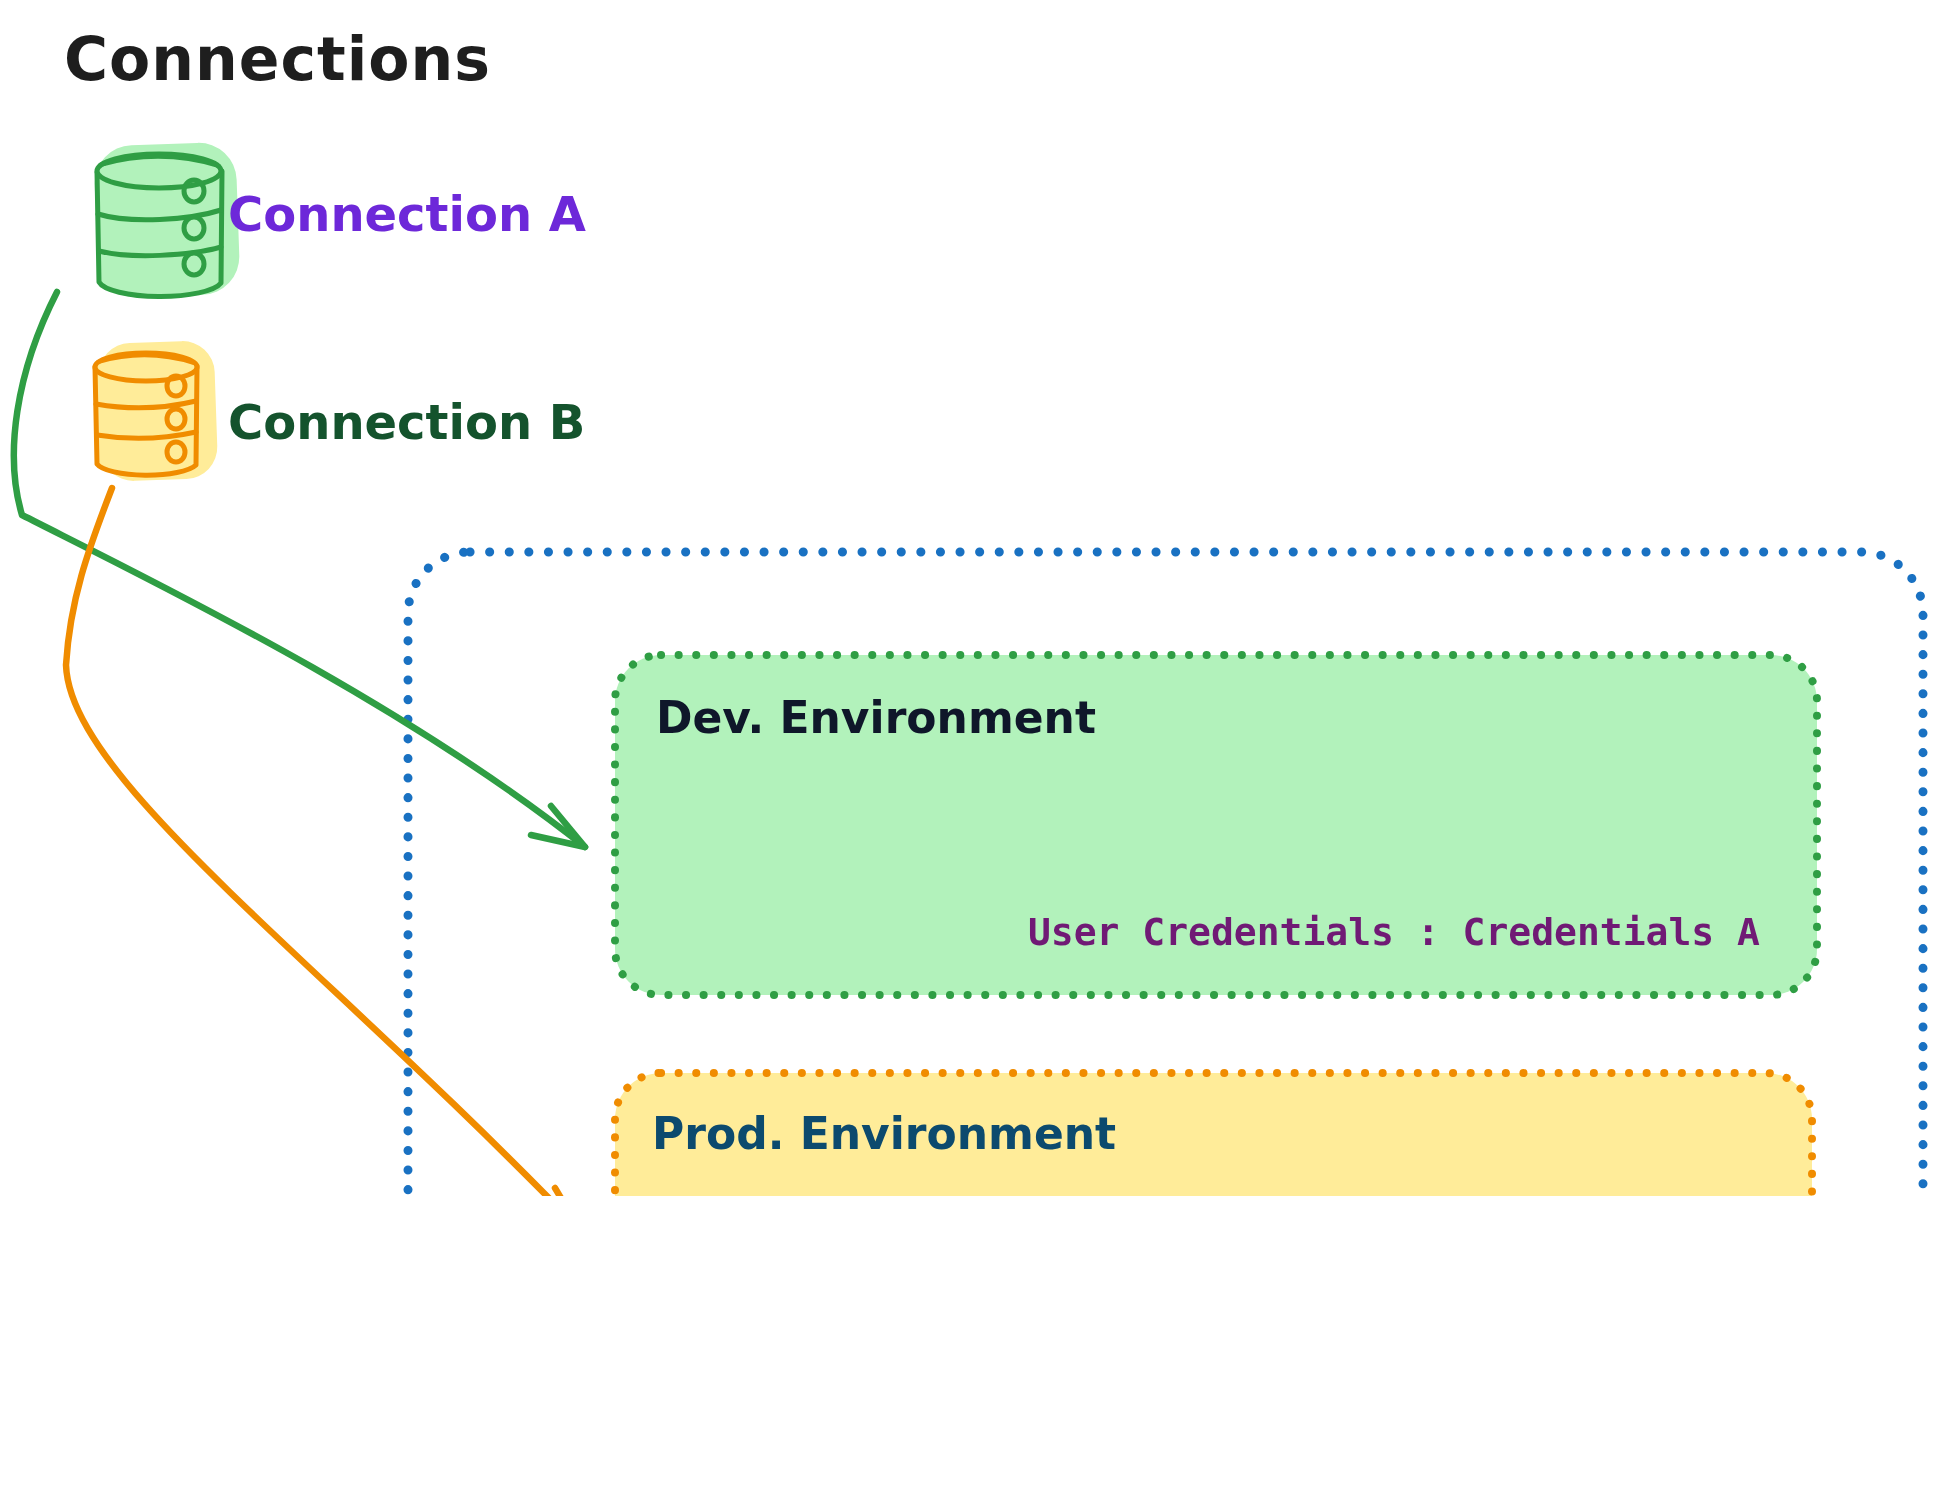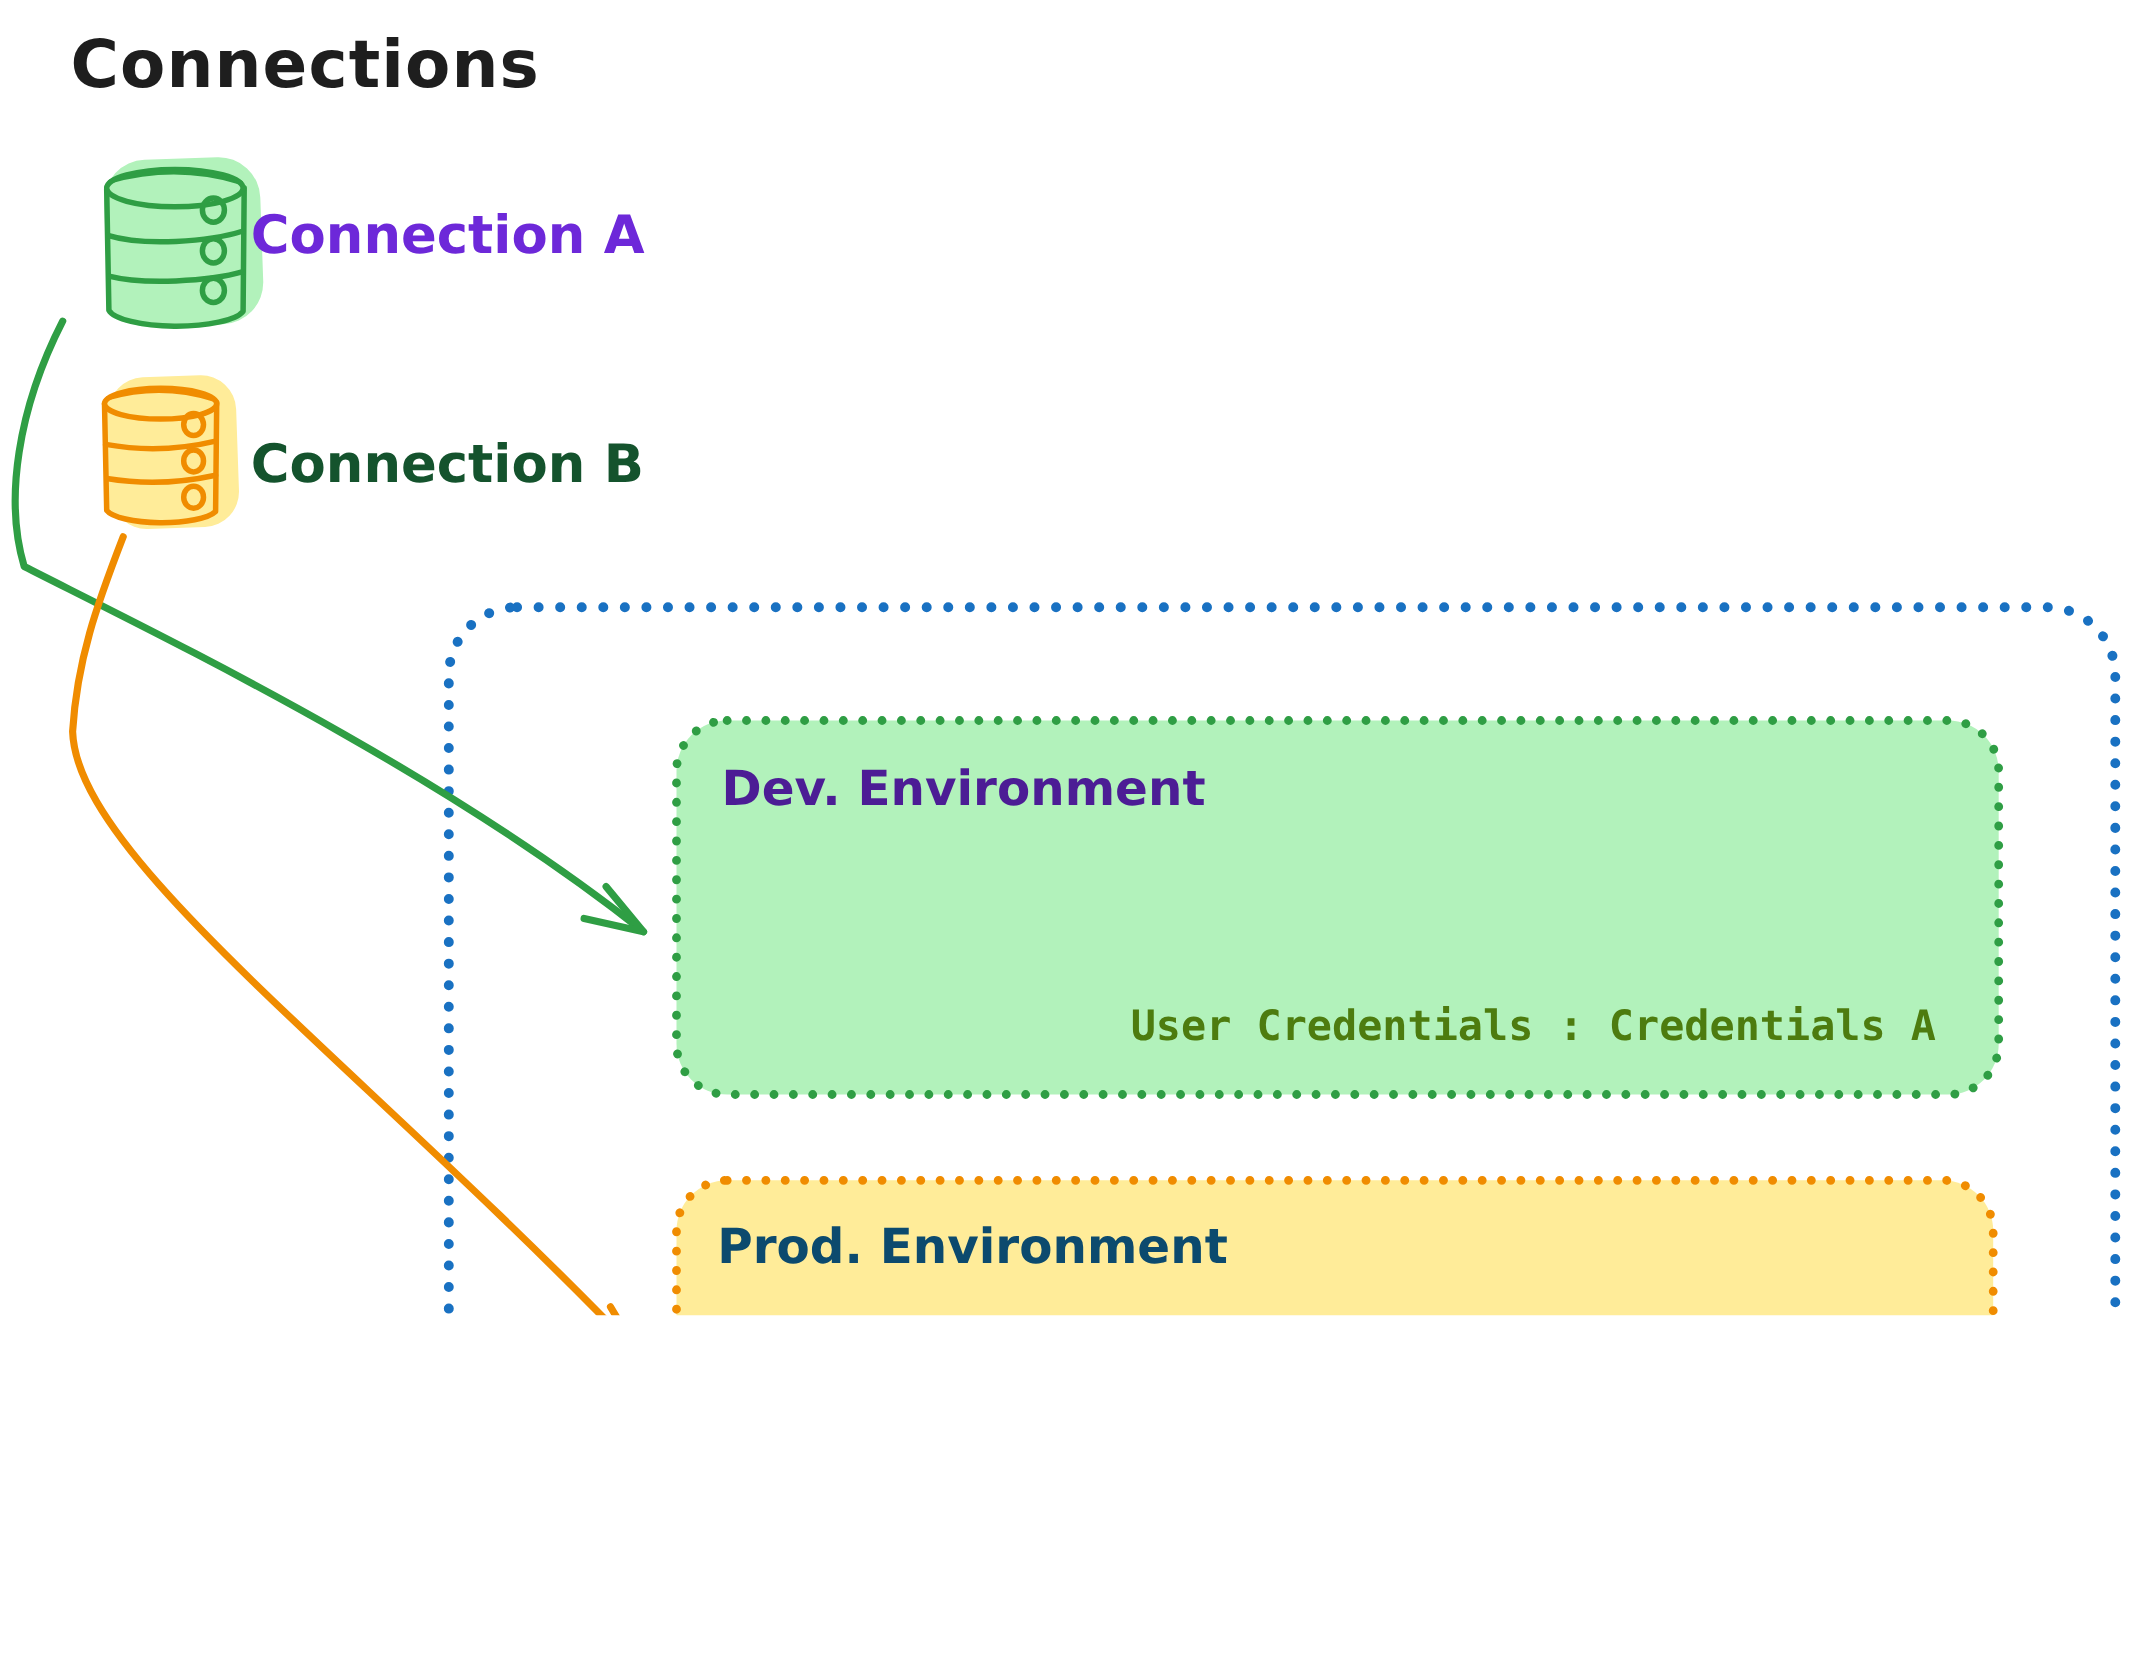--- a/index.html
+++ b/index.html
@@ -42,29 +42,29 @@
   .conn-label { font-size: 48px; font-weight: 700; }
   .conn-a { left: 228px; top: 188px; color: #6d28d9; }
   .conn-b { left: 228px; top: 396px; color: #14532d; }
   .project-title {
     left: 1538px; top: 422px;
     font-size: 60px;
     color: #1971c2;
     letter-spacing: 1px;
   }
   .env-title { font-size: 44px; font-weight: 700; }
-  .dev-title  { left: 656px; top: 694px;  color: #4c1d95; }
+  .dev-title  { left: 656px; top: 694px;  color: #0f172a; }
   .prod-title { left: 652px; top: 1110px; color: #0c4a6e; }
   .creds {
     font-size: 38px;
     width: 1148px;
     left: 612px;
     text-align: right;
   }
-  .dev-creds  { top: 912px;  color: #4d7c0f; }
+  .dev-creds  { top: 912px;  color: #701a75; }
   .prod-creds { top: 1336px; color: #f08c00; }
 </style>
 </head>
 <body>
 
 <div class="canvas">
 
   <svg class="art" width="1948" height="1506" viewBox="0 0 1948 1506">
 
     <rect x="408" y="552" width="1515" height="933" rx="62" fill="none" stroke="#1971c2" stroke-width="9" stroke-linecap="round" stroke-dasharray="0.1 19.5"></rect>

